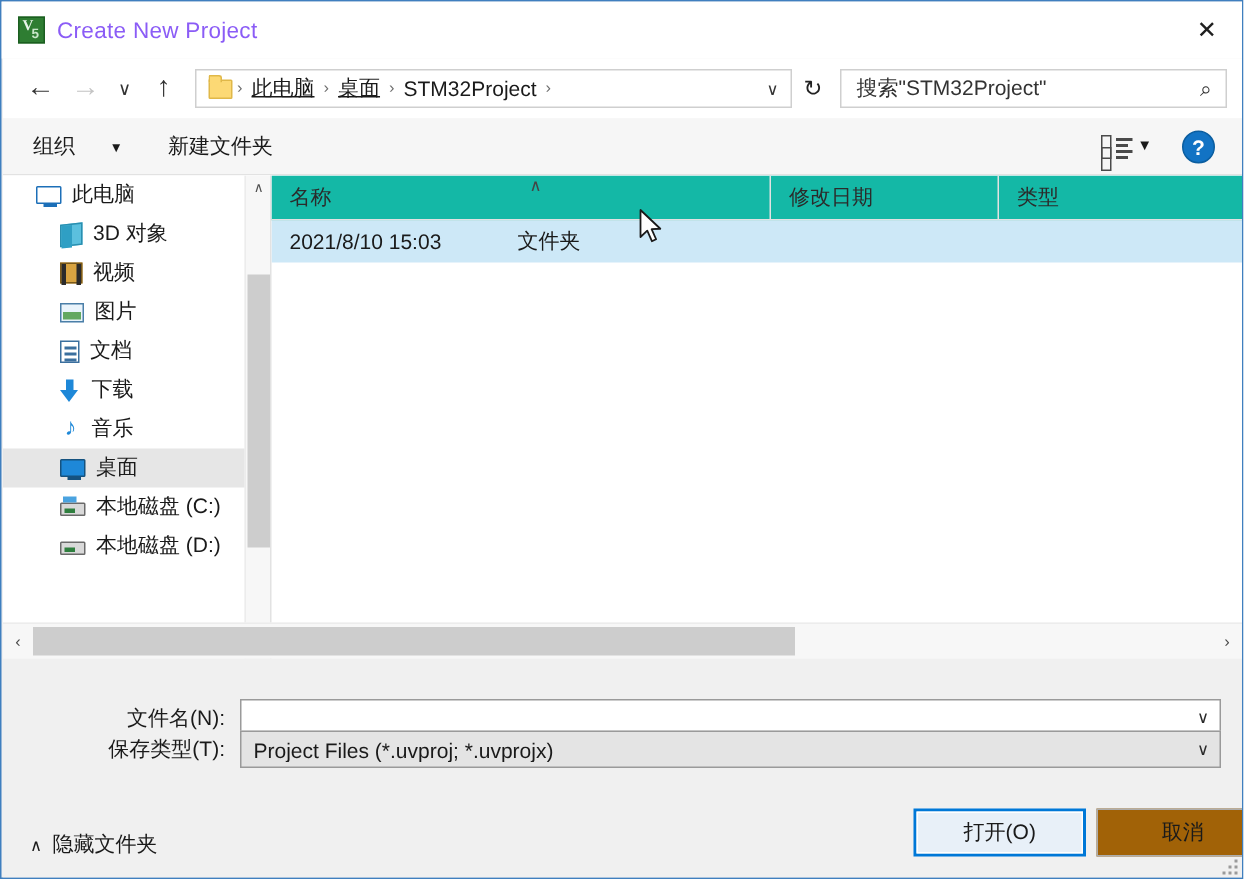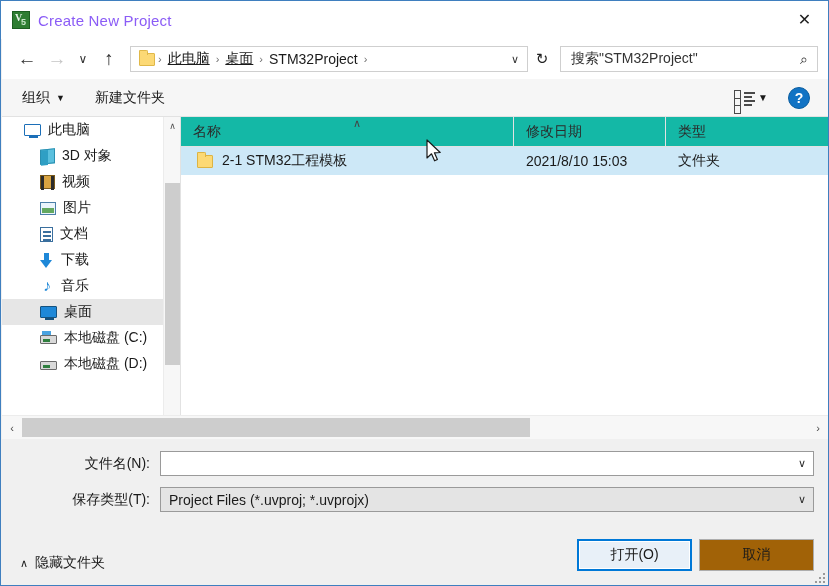--- a/index.html
+++ b/index.html
@@ -122,21 +122,21 @@
   #toolbar {
     position: absolute; left: 1px; top: 78px;
     width: 826px; height: 38px;
     background: #f6f6f6;
     border-bottom: 1px solid #e2e2e2;
     display: flex; align-items: center;
   }
   .tb-item {
     font-size: 14px; color: #1a1a1a;
     padding: 4px 10px; margin-left: 10px; cursor: default;
-    display: flex; align-items: center; gap: 6px; white-space: nowrap;
+    display: flex; align-items: center; gap: 23px; white-space: nowrap;
   }
   .tb-caret { font-size: 9px; color: #1a1a1a; }
   #tb-spacer { flex: 1 1 auto; }
   #view-icon {
     width: 22px; height: 18px; position: relative; margin-right: 2px;
   }
   #view-icon .vbox {
     position: absolute; left: 0; width: 7px; height: 16px;
     border: 1px solid #4a4a4a;
   }
@@ -269,21 +269,21 @@
     position: absolute; left: 0; top: 1px;
     width: 508px; height: 19px; background: #cdcdcd; cursor: default;
   }
 
   
   #form-area {
     position: absolute; left: 1px; top: 438px;
     width: 826px; height: 75px; background: #f0f0f0;
   }
   .form-row { position: absolute; left: 0; width: 826px; display: flex; align-items: center; }
-  #row-filename { top: 12px; }
+  #row-filename { top: 27px; }
   #row-filetype { top: 48px; }
   .form-label {
     width: 158px; flex: 0 0 auto; text-align: right; padding-right: 10px;
     font-size: 14px; color: #1a1a1a;
   }
   .form-field {
     height: 25px; flex: 0 0 auto; width: 654px;
     border: 1px solid #9a9a9a;
     display: flex; align-items: center;
   }
@@ -306,21 +306,21 @@
   #hide-folders {
     position: absolute; left: 18px; top: 40px;
     display: flex; align-items: center; gap: 7px;
     font-size: 14px; color: #1a1a1a; cursor: default;
   }
   #hide-caret { font-size: 11px; color: #1a1a1a; }
   .dlg-btn {
     position: absolute; top: 25px; height: 32px; width: 115px;
     display: flex; align-items: center; justify-content: center;
     font-size: 14px; color: #1a1a1a; background: #e1e1e1;
-    border: 1px solid #adadad; cursor: default;
+    border: 1px solid #adadad; cursor: default; margin-left: 32px;
   }
   #btn-open {
     left: 575px; background: #e8f0f8;
     border: 2px solid #0078d7; outline: 1px solid #fff; outline-offset: -3px;
   }
   #btn-cancel { left: 697px; background: #a16207; }
   #resize-grip {
     position: absolute; right: 3px; bottom: 2px; width: 12px; height: 12px;
   }
   #resize-grip i {
@@ -452,24 +452,20 @@
         </div>
         <div id="col-date" class="col">
           <span>修改日期</span>
         </div>
         <div id="col-type" class="col">
           <span>类型</span>
         </div>
       </div>
       <div id="rows">
           <div class="row selected">
-            <div class="cell-name">
-              <span class="folder-ico"></span>
-              <span>2-1 STM32工程模板</span>
-            </div>
             <div class="cell-date">2021/8/10 15:03</div>
             <div class="cell-type">文件夹</div>
           </div>
         </div>
     </div>
   </div>
 
   <div id="hscroll">
     <div class="hsb-arrow">‹</div>
     <div id="hsb-track">

